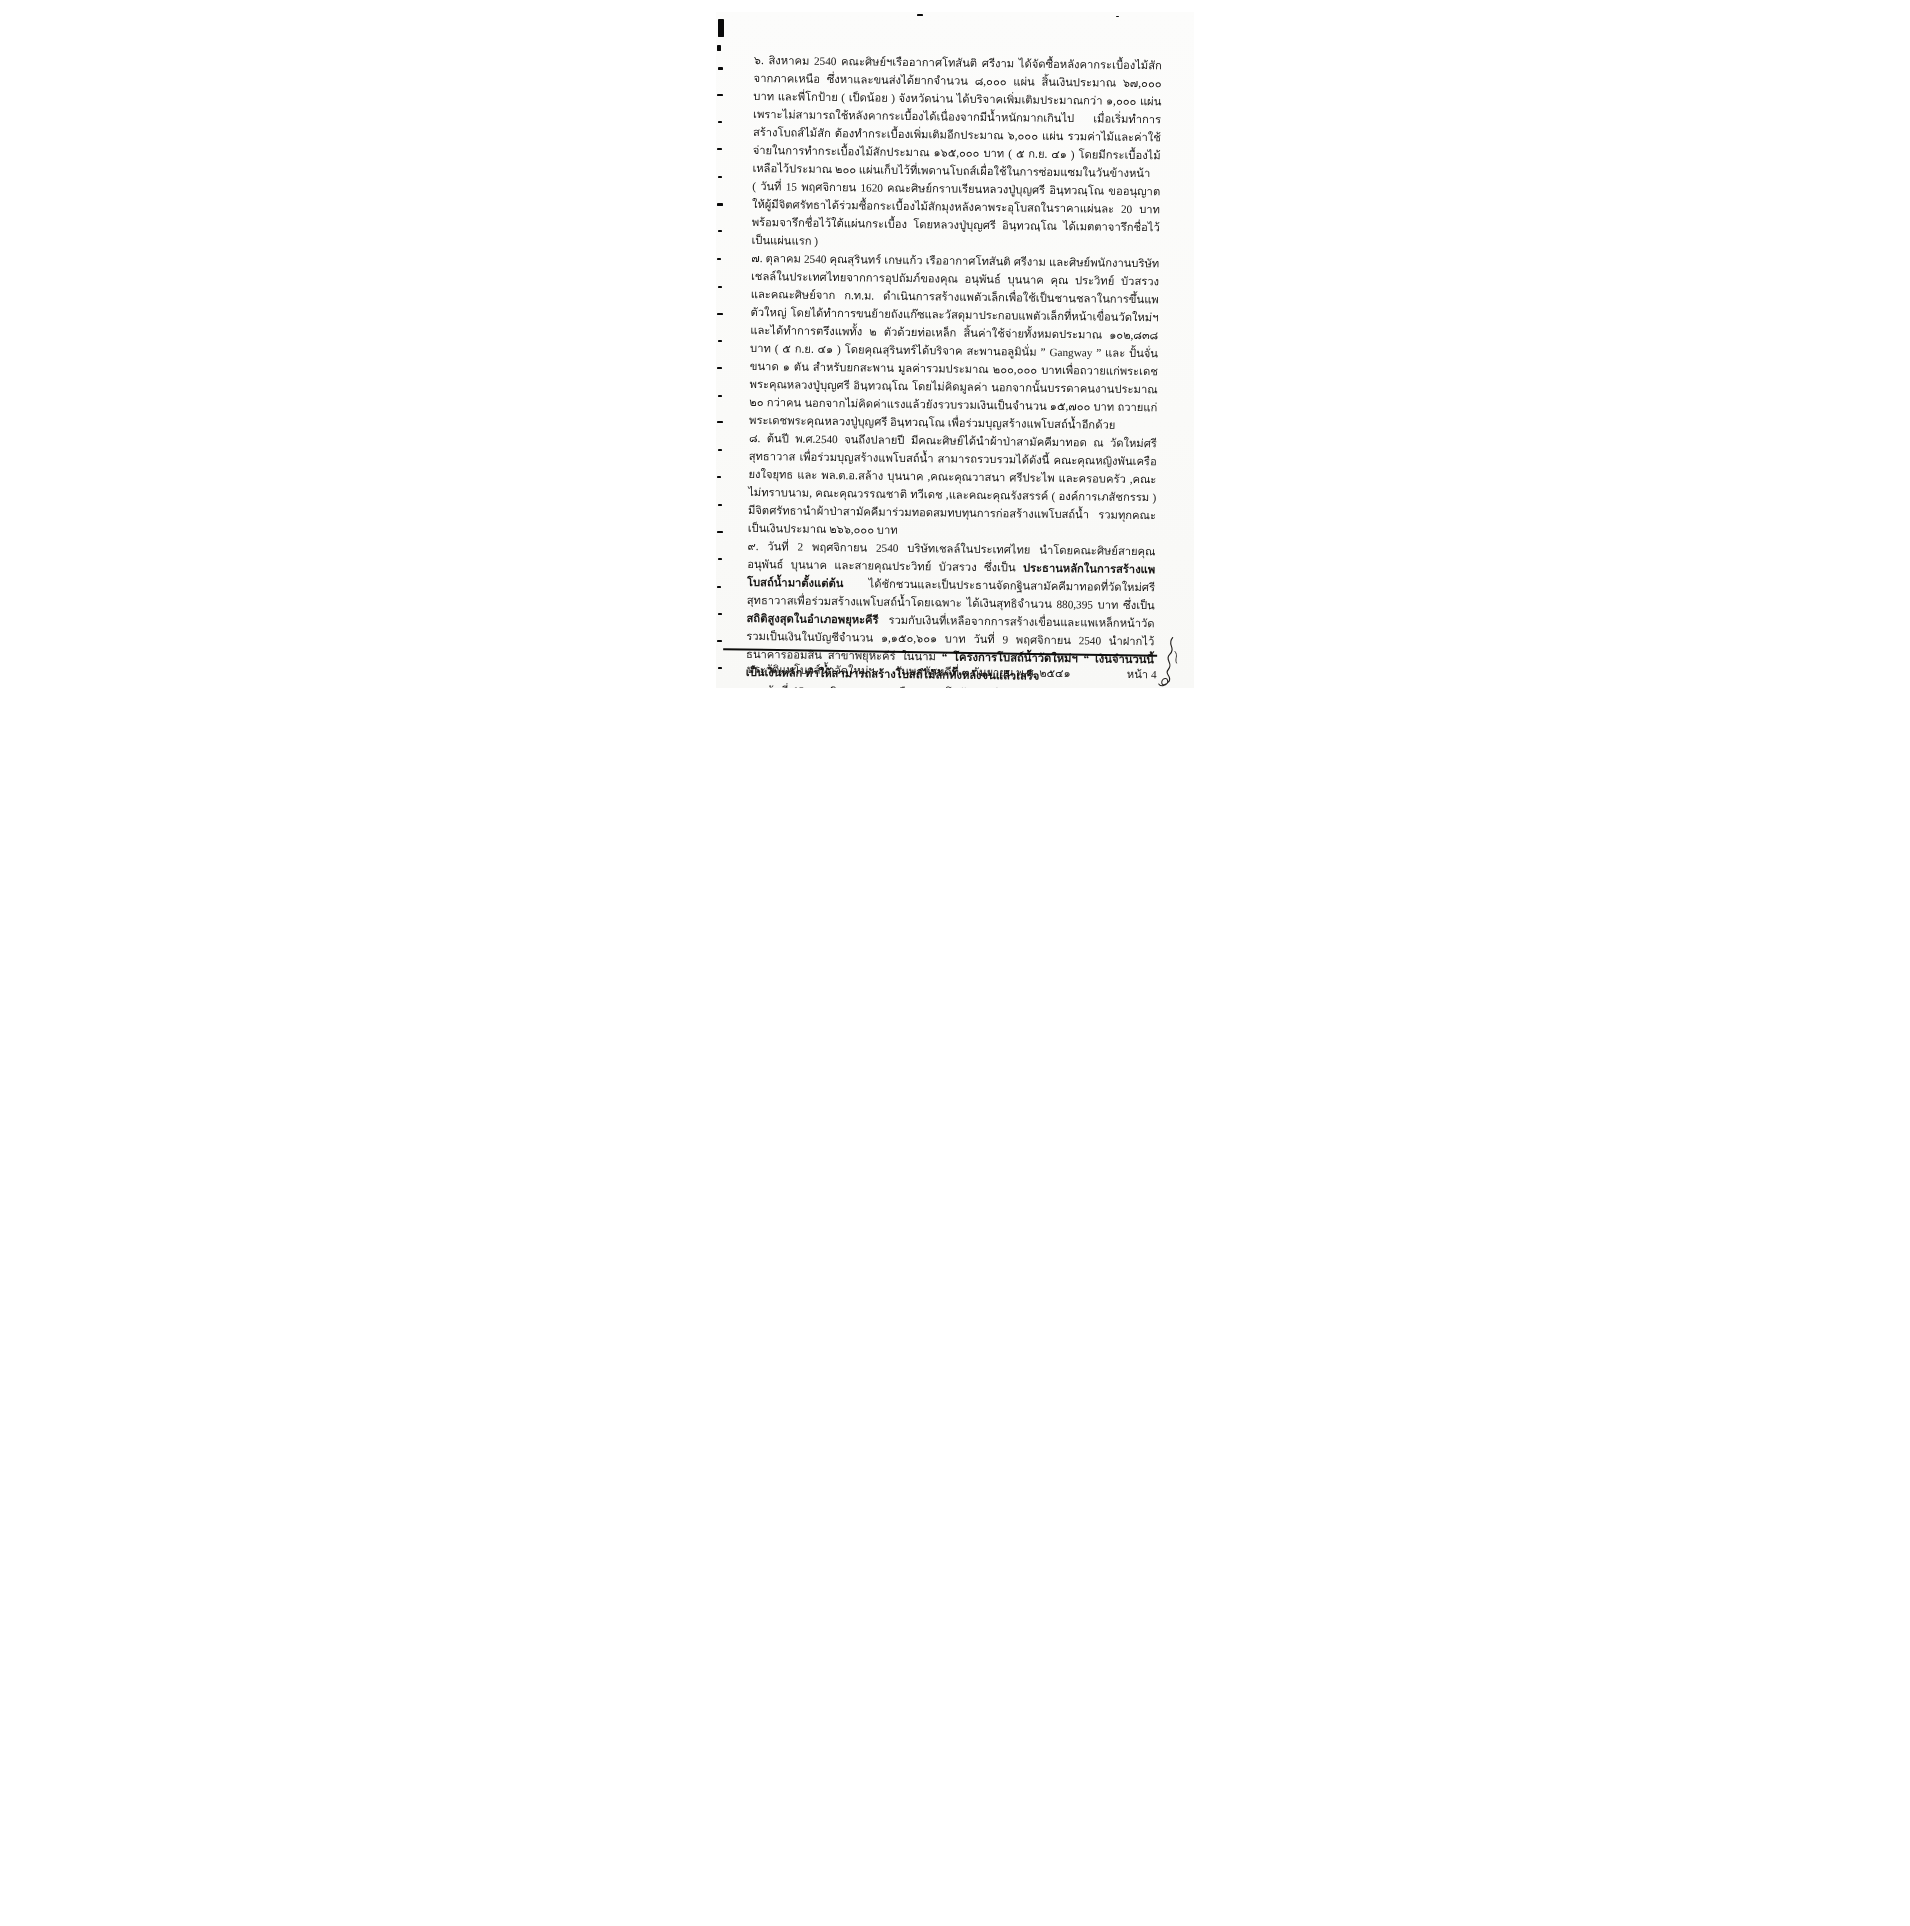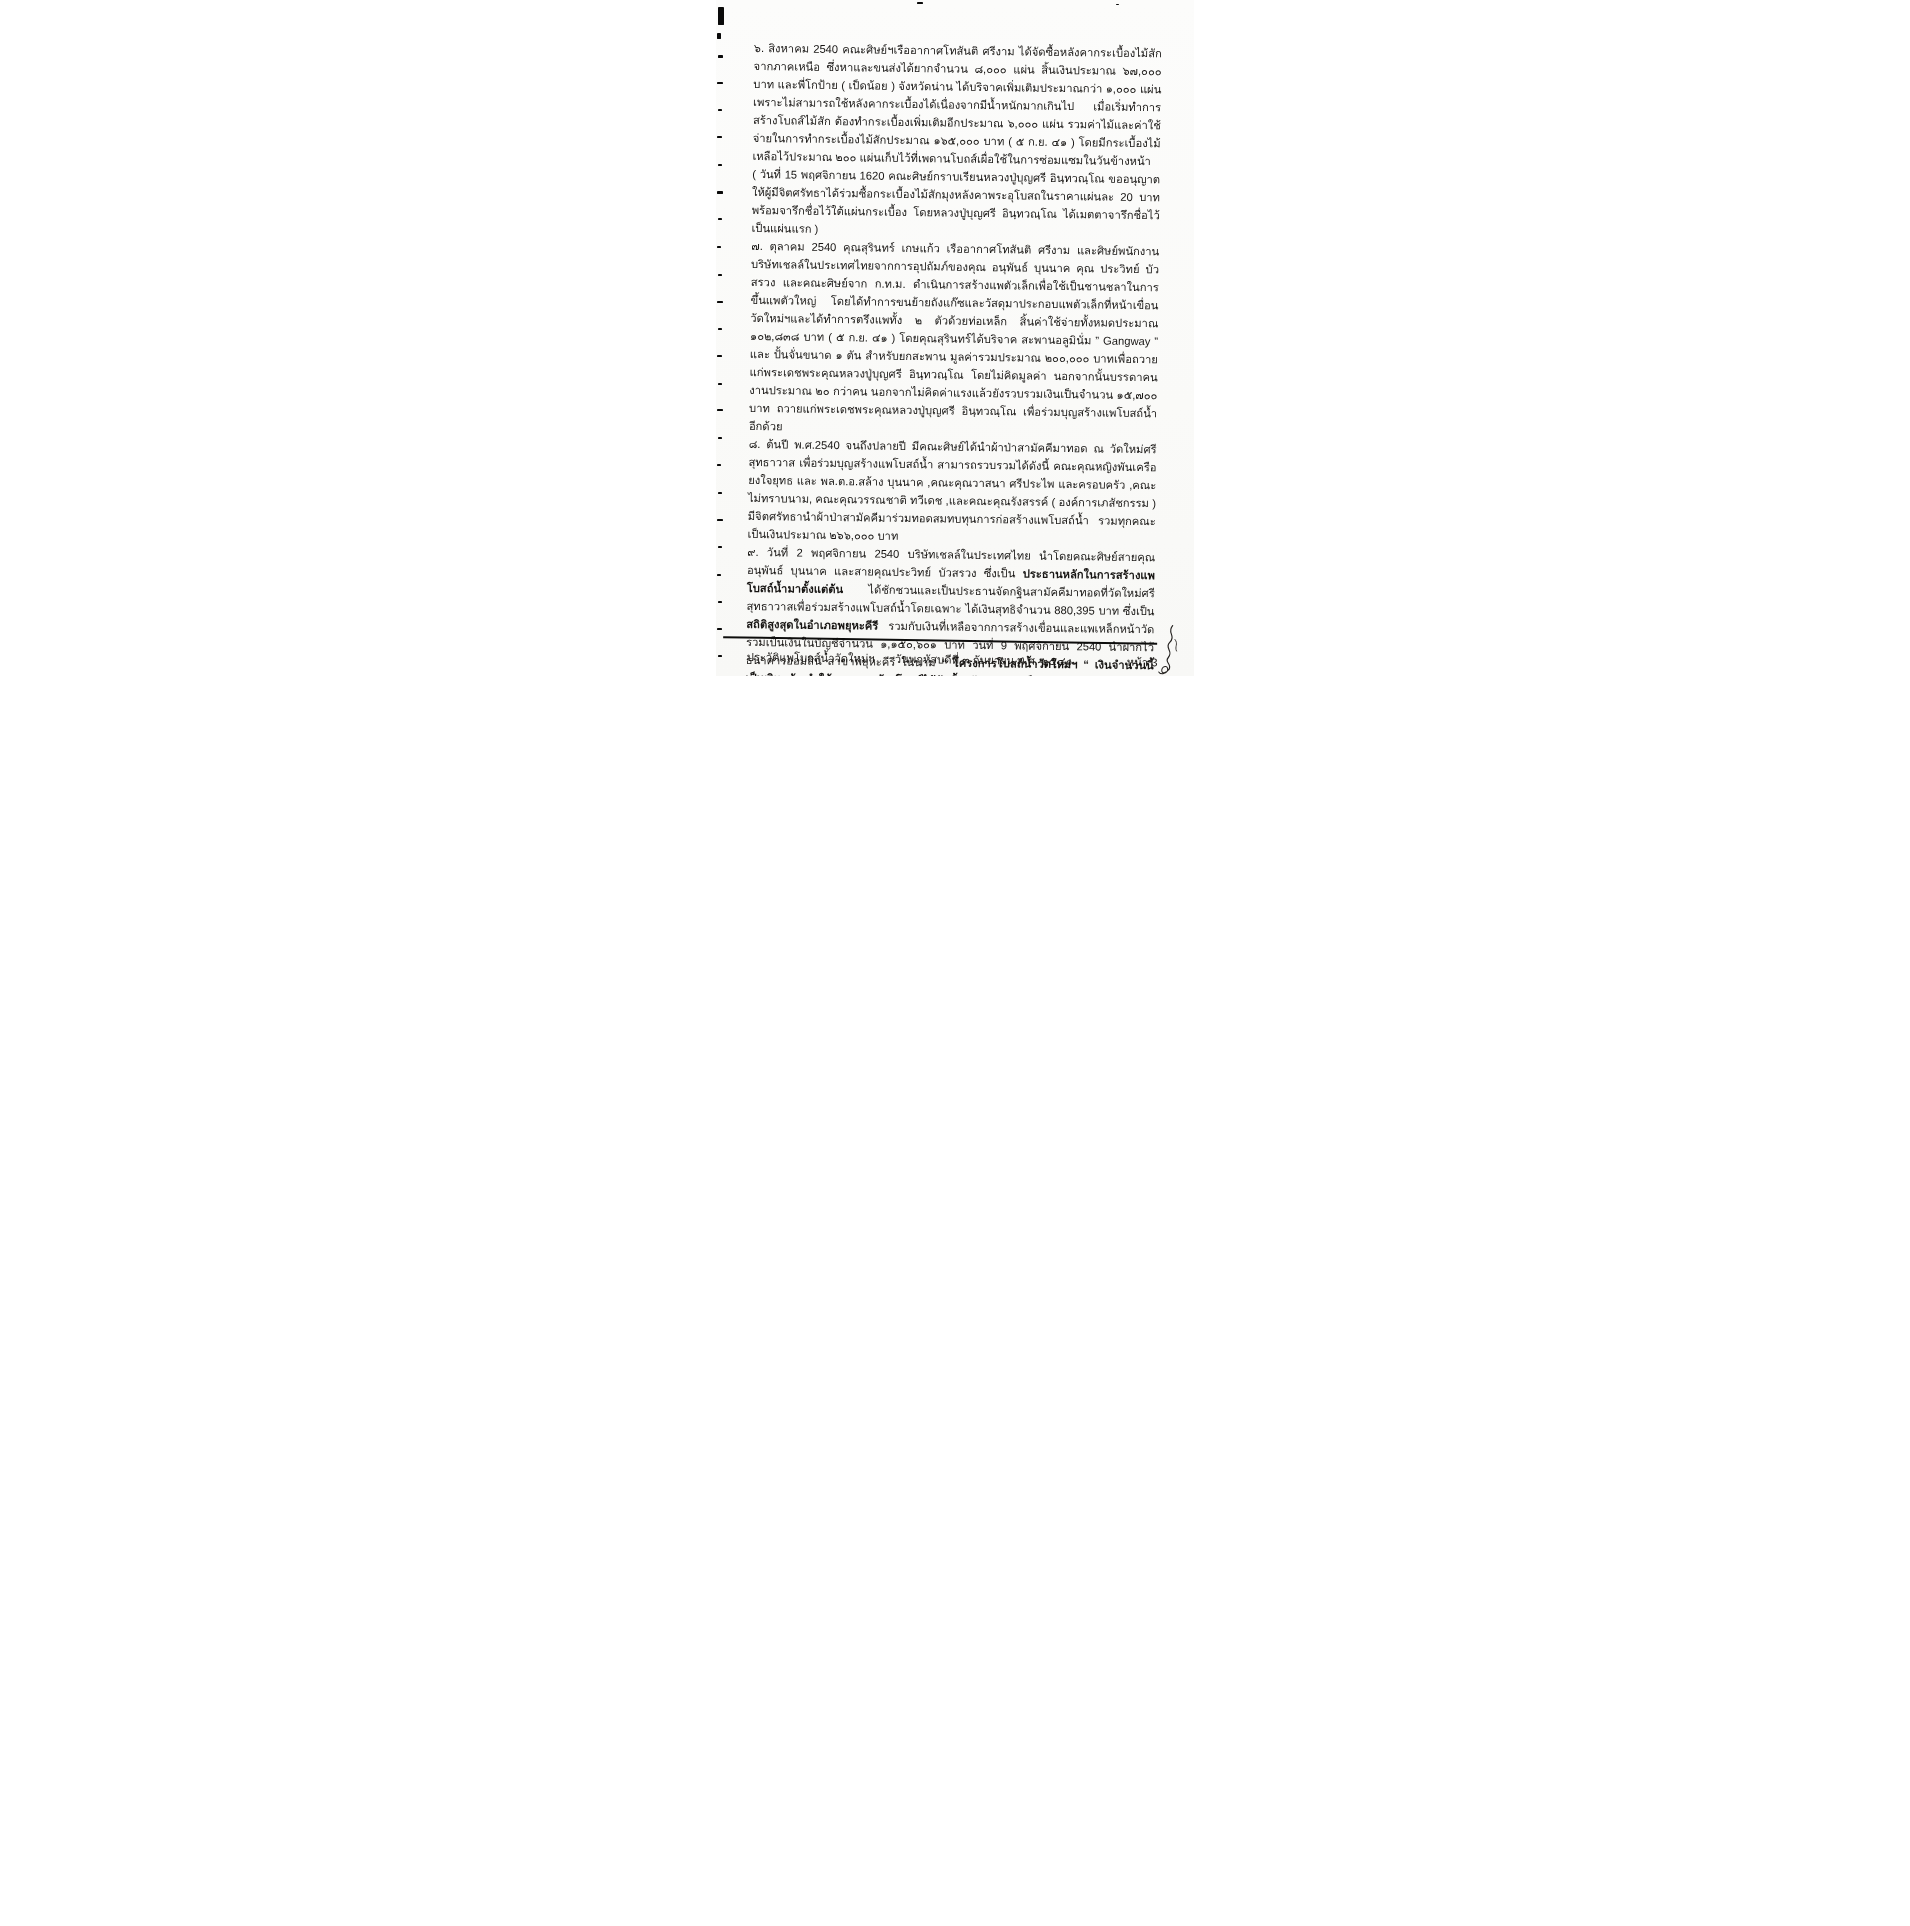--- a/index.html
+++ b/index.html
@@ -1,22 +1,22 @@
 <!DOCTYPE html>
 <html lang="th" style="font-size:6.2px"><head>
 <meta charset="utf-8">
 <style>
   html,body{margin:0;padding:0;background:#ffffff;}
   .sheet{
     position:relative;
     width:478px;height:676px;
-    margin:0 auto;
+    margin:12px auto;
     background:linear-gradient(180deg,#fcfcfb 0%,#fafaf8 60%,#f8f8f6 100%);
     overflow:hidden;
-    font-family:Liberation Sans, sans-serif;
+    font-family:Liberation Serif, serif;
   }
   .content{
     position:absolute;left:38px;top:39px;width:408px;
     transform:rotate(0.75deg);
     transform-origin:0 0;
   }
   .content p{
     margin:0;
     font-size:11.2px;
     line-height:18px;
@@ -50,21 +50,21 @@
     <p><span>๖. สิงหาคม 2540  คณะศิษย์ฯเรืออากาศโทสันติ ศรีงาม  ได้จัดซื้อหลังคากระเบื้องไม้สักจากภาคเหนือ ซึ่งหาและขนส่งได้ยากจำนวน ๘,๐๐๐ แผ่น สิ้นเงินประมาณ ๖๗,๐๐๐ บาท และพี่โกป้าย ( เป็ดน้อย ) จังหวัดน่าน ได้บริจาคเพิ่มเติมประมาณกว่า ๑,๐๐๐ แผ่น เพราะไม่สามารถใช้หลังคากระเบื้องได้เนื่องจากมีน้ำหนักมากเกินไป เมื่อเริ่มทำการสร้างโบถส์ไม้สัก ต้องทำกระเบื้องเพิ่มเติมอีกประมาณ ๖,๐๐๐ แผ่น รวมค่าไม้และค่าใช้จ่ายในการทำกระเบื้องไม้สักประมาณ ๑๖๕,๐๐๐ บาท ( ๕ ก.ย. ๔๑ ) โดยมีกระเบื้องไม้เหลือไว้ประมาณ ๒๐๐ แผ่นเก็บไว้ที่เพดานโบถส์เผื่อใช้ในการซ่อมแซมในวันข้างหน้า</span></p>
       <p><span>( วันที่ 15 พฤศจิกายน 1620 คณะศิษย์กราบเรียนหลวงปู่บุญศรี  อินฺทวณฺโณ ขออนุญาตให้ผู้มีจิตศรัทธาได้ร่วมซื้อกระเบื้องไม้สักมุงหลังคาพระอุโบสถในราคาแผ่นละ 20 บาท พร้อมจารึกชื่อไว้ใต้แผ่นกระเบื้อง โดยหลวงปู่บุญศรี อินฺทวณฺโณ  ได้เมตตาจารึกชื่อไว้เป็นแผ่นแรก )</span></p>
       <p><span>๗. ตุลาคม 2540  คุณสุรินทร์ เกษแก้ว เรืออากาศโทสันติ ศรีงาม   และศิษย์พนักงานบริษัทเชลล์ในประเทศไทยจากการอุปถัมภ์ของคุณ อนุพันธ์ บุนนาค คุณ ประวิทย์ บัวสรวง และคณะศิษย์จาก ก.ท.ม. ดำเนินการสร้างแพตัวเล็กเพื่อใช้เป็นชานชลาในการขึ้นแพตัวใหญ่ โดยได้ทำการขนย้ายถังแก๊ซและวัสดุมาประกอบแพตัวเล็กที่หน้าเขื่อนวัดใหม่ฯและได้ทำการตรึงแพทั้ง ๒ ตัวด้วยท่อเหล็ก สิ้นค่าใช้จ่ายทั้งหมดประมาณ ๑๐๒,๘๓๘ บาท ( ๕ ก.ย. ๔๑ ) โดยคุณสุรินทร์ได้บริจาค สะพานอลูมินั่ม ” Gangway ” และ ปั้นจั่นขนาด ๑ ตัน สำหรับยกสะพาน มูลค่ารวมประมาณ ๒๐๐,๐๐๐ บาทเพื่อถวายแก่พระเดชพระคุณหลวงปู่บุญศรี อินฺทวณฺโณ โดยไม่คิดมูลค่า นอกจากนั้นบรรดาคนงานประมาณ ๒๐ กว่าคน นอกจากไม่คิดค่าแรงแล้วยังรวบรวมเงินเป็นจำนวน ๑๕,๗๐๐ บาท ถวายแก่พระเดชพระคุณหลวงปู่บุญศรี อินฺทวณฺโณ เพื่อร่วมบุญสร้างแพโบสถ์น้ำอีกด้วย</span></p>
       <p><span>๘. ต้นปี พ.ศ.2540 จนถึงปลายปี   มีคณะศิษย์ได้นำผ้าป่าสามัคคีมาทอด   ณ วัดใหม่ศรีสุทธาวาส เพื่อร่วมบุญสร้างแพโบสถ์น้ำ สามารถรวบรวมได้ดังนี้ คณะคุณหญิงพันเครือ ยงใจยุทธ และ พล.ต.อ.สล้าง บุนนาค ,คณะคุณวาสนา ศรีประไพ และครอบครัว ,คณะไม่ทราบนาม, คณะคุณวรรณชาติ ทวีเดช ,และคณะคุณรังสรรค์ ( องค์การเภสัชกรรม )    มีจิตศรัทธานำผ้าป่าสามัคคีมาร่วมทอดสมทบทุนการก่อสร้างแพโบสถ์น้ำ  รวมทุกคณะเป็นเงินประมาณ ๒๖๖,๐๐๐ บาท</span></p>
       <p><span>๙. วันที่ 2 พฤศจิกายน 2540  บริษัทเชลล์ในประเทศไทย นำโดยคณะศิษย์สายคุณ อนุพันธ์ บุนนาค และสายคุณประวิทย์ บัวสรวง ซึ่งเป็น </span><b>ประธานหลักในการสร้างแพโบสถ์น้ำมาตั้งแต่ต้น</b><span>  ได้ชักชวนและเป็นประธานจัดกฐินสามัคคีมาทอดที่วัดใหม่ศรีสุทธาวาสเพื่อร่วมสร้างแพโบสถ์น้ำโดยเฉพาะ  ได้เงินสุทธิจำนวน 880,395 บาท  ซึ่งเป็น</span><b>สถิติสูงสุดในอำเภอพยุหะคีรี</b><span>        รวมกับเงินที่เหลือจากการสร้างเขื่อนและแพเหล็กหน้าวัดรวมเป็นเงินในบัญชีจำนวน ๑,๑๕๐,๖๐๑ บาท  วันที่ 9 พฤศจิกายน 2540 นำฝากไว้ธนาคารออมสิน สาขาพยุหะคีรี    ในนาม </span><b>“ โครงการโบสถ์น้ำวัดใหม่ฯ “ เงินจำนวนนี้เป็นเงินหลัก ทำให้สามารถสร้างโบสถ์ไม้สักทั้งหลังจนแล้วเสร็จ</b></p>
       <p><span>๑๐. วันที่ 15 พฤศจิกายน 2540 เรืออากาศโทสันติ  ศรีงาม, พ.ต.ท.อารยา  โตมอญ และคณะศิษย์พนักงานบริษัทเชลล์ในประเทศไทย สายคุณ อนุพันธ์ บุนนาค คุณ ประวิทย์ บัวสรวง และคณะศิษย์จาก ก.ท.ม.  ได้ทำสัญญาว่าจ้างช่าง เล็ก ทรงไทย จาก อ. บางปะหัน จ. พระนครศรีอยุธยา  ดำเนินการก่อสร้างตัวศาลาแพโบสถ์น้ำ </span></p>
       <div class="page-footer">
       <hr class="footer-rule">
       <span class="footer-left">ประวัติแพโบถส์น้ำวัดใหม่ฯ</span>
       <span class="footer-center">วันพฤหัสบดีที่ ๓ กันยายน พ.ศ. ๒๕๔๑</span>
-      <span class="footer-right">หน้า 3</span>
+      <span class="footer-right">หน้า 4</span>
     </div>
   </div>
 
   <svg class="signature" viewBox="0 0 88 132" fill="none" xmlns="http://www.w3.org/2000/svg">
     <path d="M56 4 C40 22 66 30 48 48 C34 62 60 70 44 88 C34 99 56 104 46 118" stroke="#23201e" stroke-width="3" stroke-linecap="round"></path>
     <path d="M46 118 C40 128 26 130 28 118 C30 106 48 108 42 122 C38 131 24 131 20 124" stroke="#23201e" stroke-width="2.6" stroke-linecap="round"></path>
     <path d="M62 40 C72 52 60 58 66 70" stroke="#23201e" stroke-width="2.2" stroke-linecap="round"></path>
   </svg>
 
 <div class="scan-mark" style="left: 1.5px; top: 7px; width: 6.2px; height: 17.7px;"></div>

